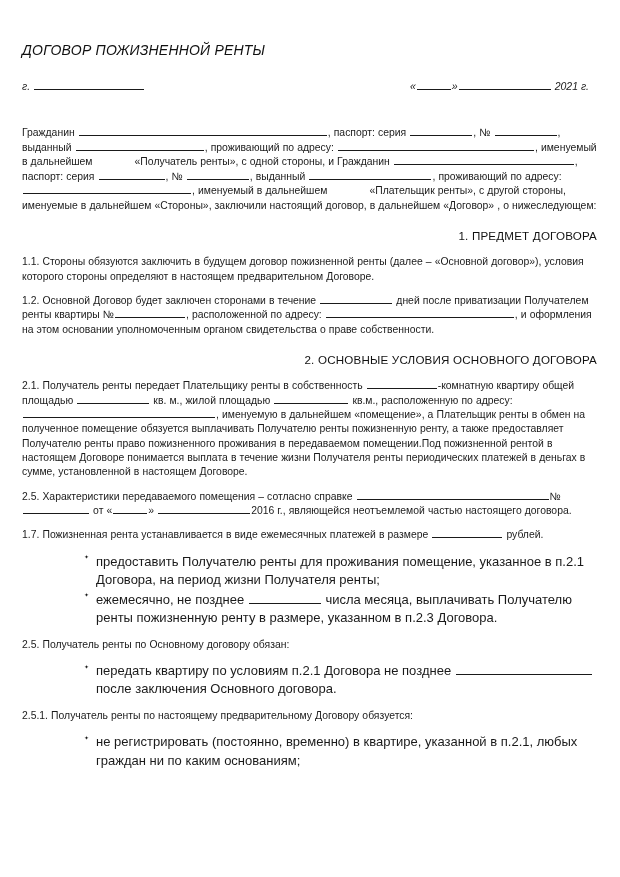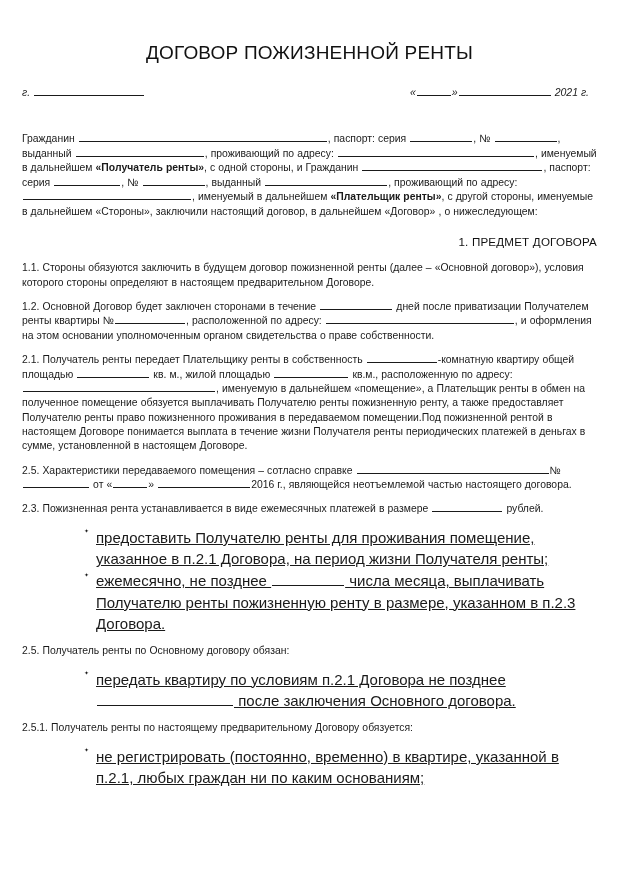--- a/index.html
+++ b/index.html
@@ -18,26 +18,27 @@
   }
   .page {
     position: relative;
     width: 620px;
     height: 877px;
     box-sizing: border-box;
     padding: 42px 23px 0 22px;
     background: #fff;
   }
   .doc-title {
-    text-align: center;
-    font-size: 19px;
+    text-align: left;
+    font-size: 14px;
     letter-spacing: 0.2px;
     margin: 0 0 22px 0;
     font-weight: normal;
     color: #111;
+    font-style: italic;
   }
   .datebar {
     display: flex;
     justify-content: space-between;
     align-items: baseline;
     font-size: 10.5px;
     margin: 0 0 34px 0;
     padding-right: 8px;
   }
   .datebar .city,
@@ -73,36 +74,35 @@
     margin: 16px 0 13px 0;
     color: #111;
   }
   .bullets {
     list-style: none;
     margin: 4px 0 10px 0;
     padding: 0 0 0 62px;
   }
   .bullets li {
     position: relative;
-    font-size: 15px;
+    font-size: 13px;
     line-height: 1.42;
     margin-bottom: 1px;
     padding-left: 12px;
-    text-decoration: underline;
   }
   .bullets li::before {
     content: "\2726";
     position: absolute;
     left: 0;
     top: 0.10em;
     font-size: 6px;
     line-height: 1.6;
     color: #1a1a1a;
   }
-  b { font-weight: bold; }
+  b { font-weight: normal; margin-left: 39px; }
 </style>
 </head>
 <body>
 
 <div class="page">
 
   <h1 class="doc-title">ДОГОВОР ПОЖИЗНЕННОЙ РЕНТЫ</h1>
 
   <div class="datebar">
     <span class="city"><span class="ital">г.</span> <span class="ul" style="width:110px"></span></span>
@@ -110,26 +110,27 @@
   </div>
 
   <p class="para preamble"><span>Гражданин </span><span class="ul" style="width:248px"></span><span>, паспорт: серия </span><span class="ul" style="width:62px"></span><span>, № </span><span class="ul" style="width:62px"></span><span>, выданный </span><span class="ul" style="width:128px"></span><span>, проживающий по адресу: </span><span class="ul" style="width:196px"></span><span>, именуемый в дальнейшем </span><b>«Получатель ренты»</b><span>, с одной стороны, и Гражданин </span><span class="ul" style="width:180px"></span><span>, паспорт: серия </span><span class="ul" style="width:66px"></span><span>, № </span><span class="ul" style="width:62px"></span><span>, выданный </span><span class="ul" style="width:122px"></span><span>, проживающий по адресу: </span><span class="ul" style="width:168px"></span><span>, именуемый в дальнейшем </span><b>«Плательщик ренты»</b><span>, с другой стороны, именуемые в дальнейшем «Стороны», заключили настоящий договор, в дальнейшем «Договор» , о нижеследующем:</span></p>
 
   <h2 class="section">1. ПРЕДМЕТ ДОГОВОРА</h2>
 
   <p class="para">1.1. Стороны обязуются заключить в будущем договор пожизненной ренты (далее – «Основной договор»), условия которого стороны определяют в настоящем предварительном Договоре.</p>
 
   <p class="para"><span>1.2. Основной Договор будет заключен сторонами в течение </span><span class="ul" style="width:72px"></span><span> дней после приватизации Получателем ренты квартиры №</span><span class="ul" style="width:70px"></span><span>, расположенной по адресу: </span><span class="ul" style="width:188px"></span><span>, и оформления на этом основании уполномоченным органом свидетельства о праве собственности.</span></p>
 
+  <h2 class="section">2. ОСНОВНЫЕ УСЛОВИЯ ОСНОВНОГО ДОГОВОРА</h2>
 
   <p class="para"><span>2.1. Получатель ренты передает Плательщику ренты в собственность </span><span class="ul" style="width:70px"></span><span>-комнатную квартиру общей площадью </span><span class="ul" style="width:72px"></span><span> кв. м., жилой площадью </span><span class="ul" style="width:74px"></span><span> кв.м., расположенную по адресу: </span><span class="ul" style="width:192px"></span><span>, именуемую в дальнейшем «помещение», а Плательщик ренты в обмен на полученное помещение обязуется выплачивать Получателю ренты пожизненную ренту, а также предоставляет Получателю ренты право пожизненного проживания в передаваемом помещении.Под пожизненной рентой в настоящем Договоре понимается выплата в течение жизни Получателя ренты периодических платежей в деньгах в сумме, установленной в настоящем Договоре.</span></p>
 
   <p class="para"><span>2.5. Характеристики передаваемого помещения – сотласно справке </span><span class="ul" style="width:192px"></span><span>№</span><span class="ul" style="width:66px"></span><span> от «</span><span class="ul" style="width:34px"></span><span>» </span><span class="ul" style="width:92px"></span><span>2016 г., являющейся неотъемлемой частью настоящего договора.</span></p>
 
-  <p class="para"><span>2.3. Пожизненная рента устанавливается в виде ежемесячных платежей в размере </span><span class="ul" style="width:70px"></span><span> рублей.</span></p>
+  <p class="para"><span>1.7. Пожизненная рента устанавливается в виде ежемесячных платежей в размере </span><span class="ul" style="width:70px"></span><span> рублей.</span></p>
 
 
   <ul class="bullets">
     <li>предоставить Получателю ренты для проживания помещение, указанное в п.2.1 Договора, на период жизни Получателя ренты;</li>
     <li><span>ежемесячно, не позднее </span><span class="ul" style="width:72px"></span><span> числа месяца, выплачивать Получателю ренты пожизненную ренту в размере, указанном в п.2.3 Договора.</span></li>
   </ul>
 
 
   <p class="para">2.5. Получатель ренты по Основному договору обязан:</p>
 

